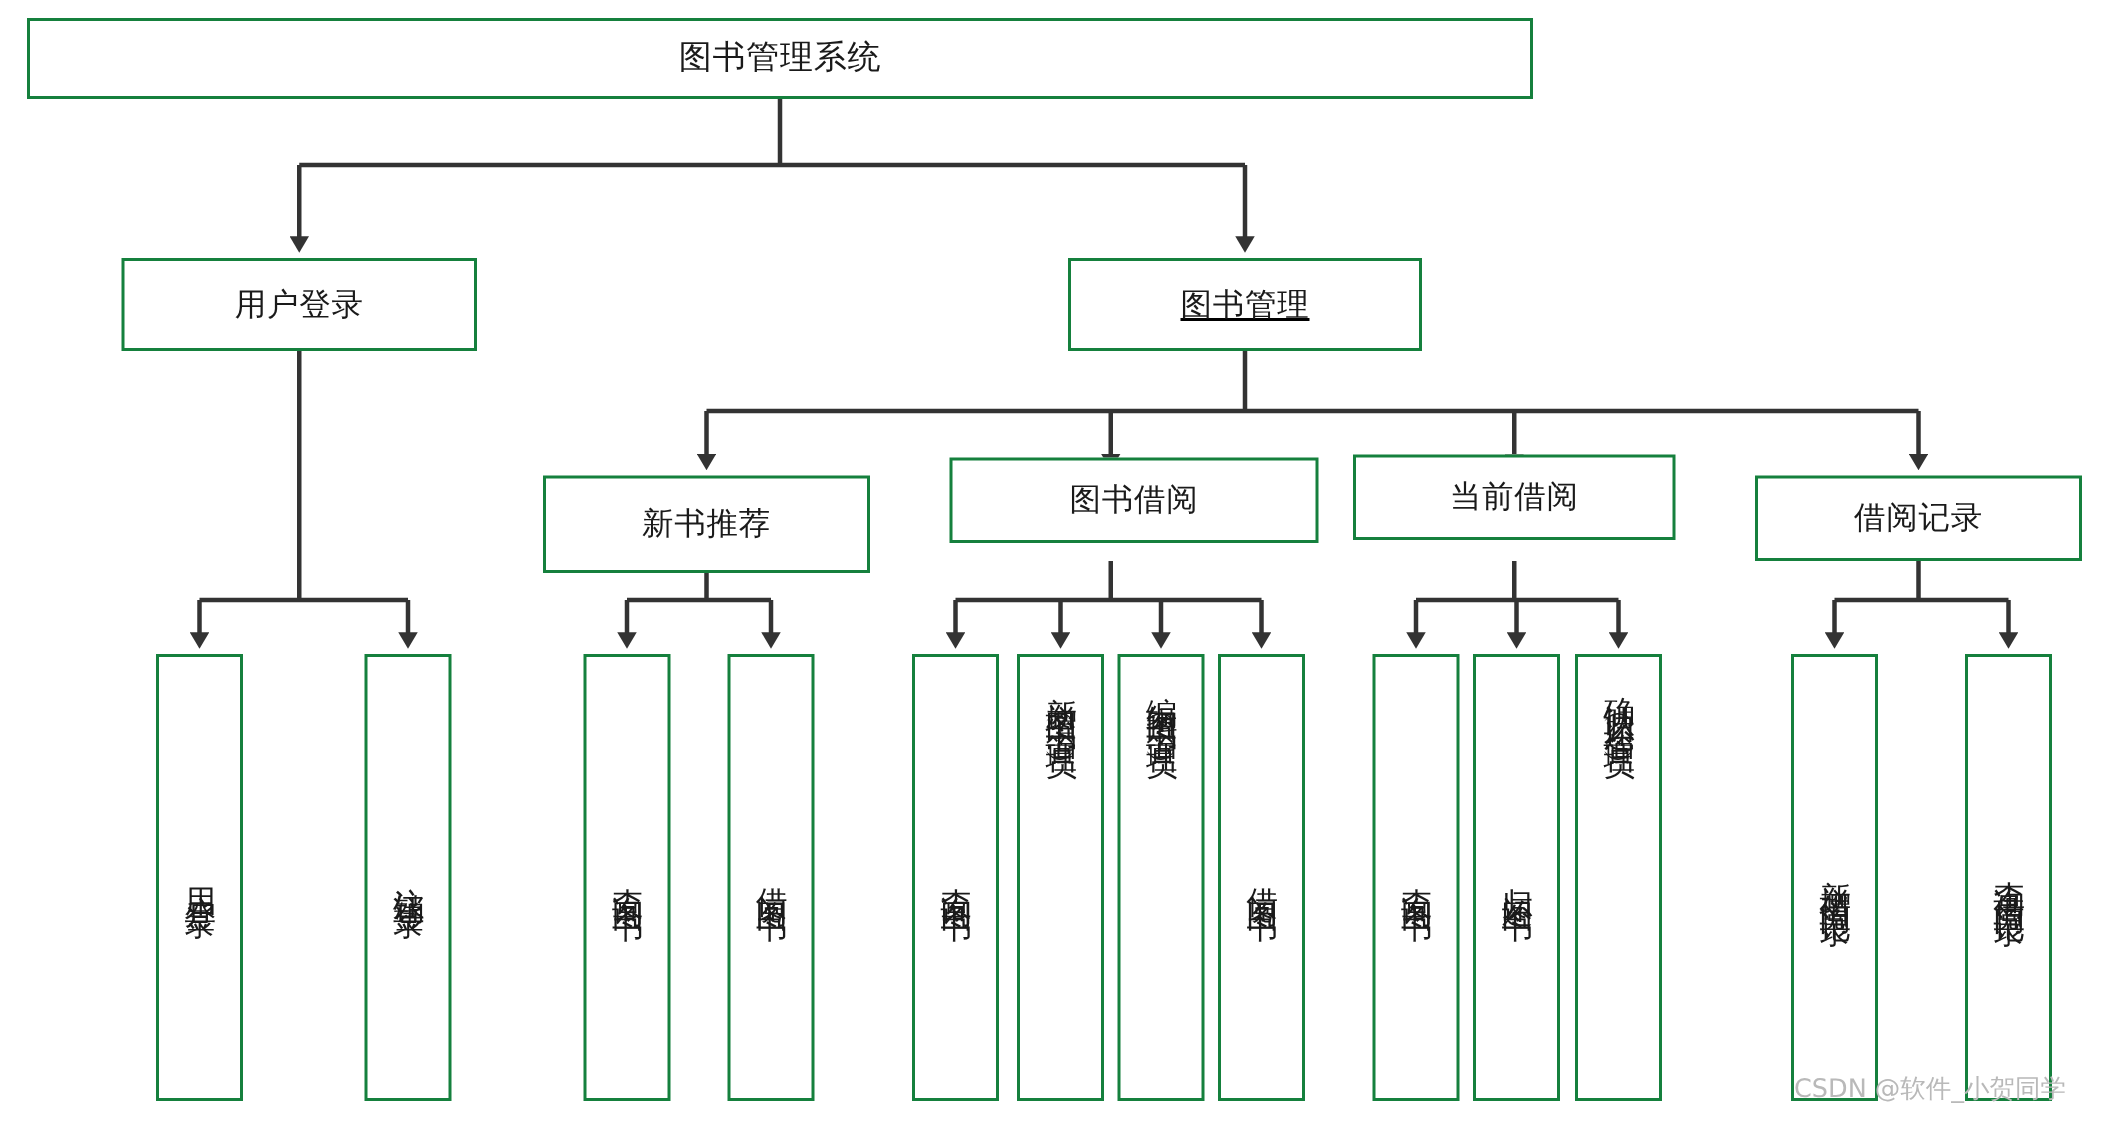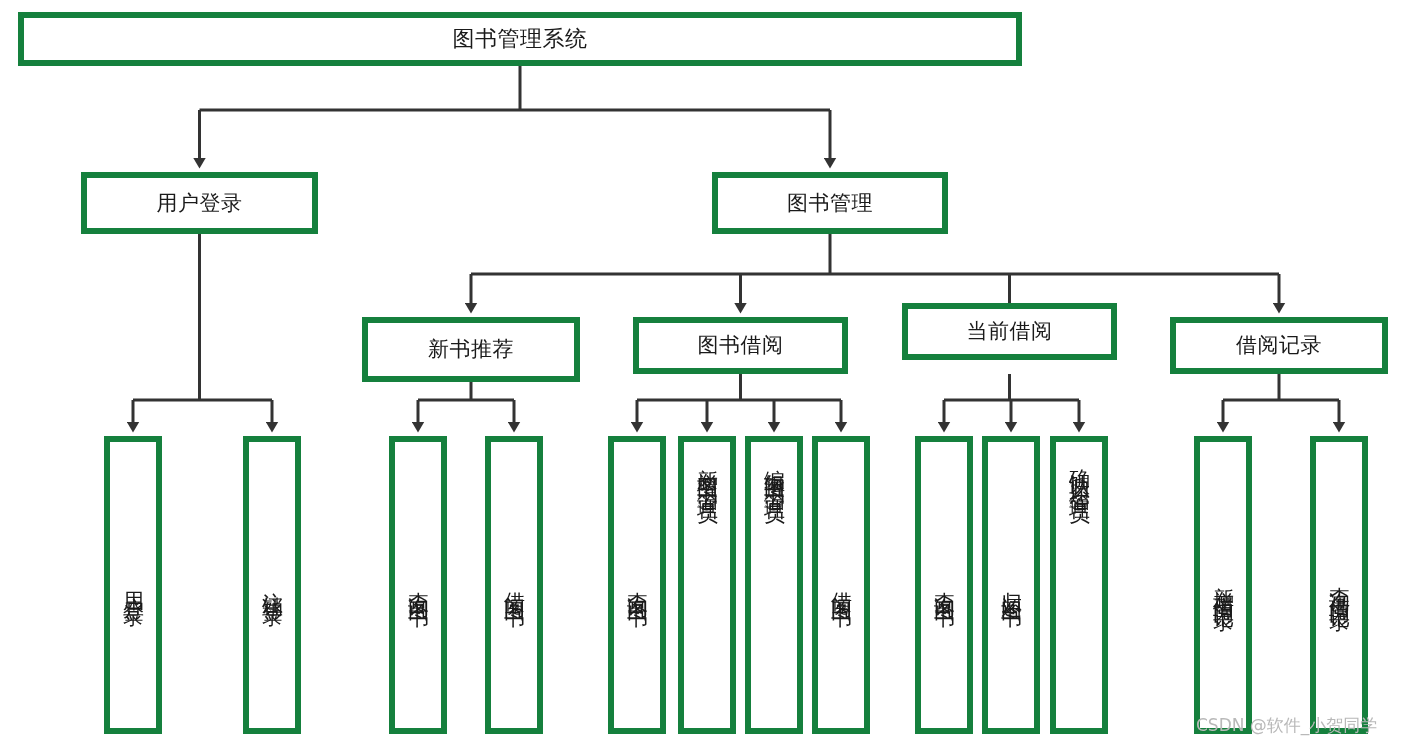--- a/index.html
+++ b/index.html
@@ -24,21 +24,21 @@
     left: 0;
     top: 0;
     width: 1405px;
     height: 747px;
     pointer-events: none;
   }
   .node {
     position: absolute;
     box-sizing: border-box;
     background: #ffffff;
-    border: 6px solid #15803d;
+    border: 2px solid #15803d;
     display: flex;
     align-items: center;
     justify-content: center;
     overflow: hidden;
   }
   .node-label {
     color: #1a1a1a;
     text-align: center;
     letter-spacing: 0.5px;
     line-height: 1.18;
@@ -116,27 +116,27 @@
         <path d="M1339,400 L1339,423" marker-end="url(#arrowhead)"></path>
       </g>
   </svg>
   <div id="node-layer">
       <div class="node horizontal root" style="left: 18px; top: 12px; width: 1004px; height: 54px;">
         <span class="node-label">图书管理系统</span>
       </div>
       <div class="node horizontal" style="left: 81px; top: 172px; width: 237px; height: 62px;">
         <span class="node-label">用户登录</span>
       </div>
-      <div class="node horizontal" style="left: 712px; top: 172px; width: 236px; height: 62px;">
+      <div class="node horizontal" style="left: 712px; top: 172px; width: 236px; height: 62px; text-decoration: underline;">
         <span class="node-label">图书管理</span>
       </div>
       <div class="node horizontal" style="left: 362px; top: 317px; width: 218px; height: 65px;">
         <span class="node-label">新书推荐</span>
       </div>
-      <div class="node horizontal" style="left: 633px; top: 317px; width: 215px; height: 57px;">
+      <div class="node horizontal" style="left: 633px; top: 305px; width: 246px; height: 57px;">
         <span class="node-label">图书借阅</span>
       </div>
       <div class="node horizontal" style="left: 902px; top: 303px; width: 215px; height: 57px;">
         <span class="node-label">当前借阅</span>
       </div>
       <div class="node horizontal" style="left: 1170px; top: 317px; width: 218px; height: 57px;">
         <span class="node-label">借阅记录</span>
       </div>
       <div class="node vertical centered" style="left: 104px; top: 436px; width: 58px; height: 298px;">
         <span class="node-label">用户登录</span>

